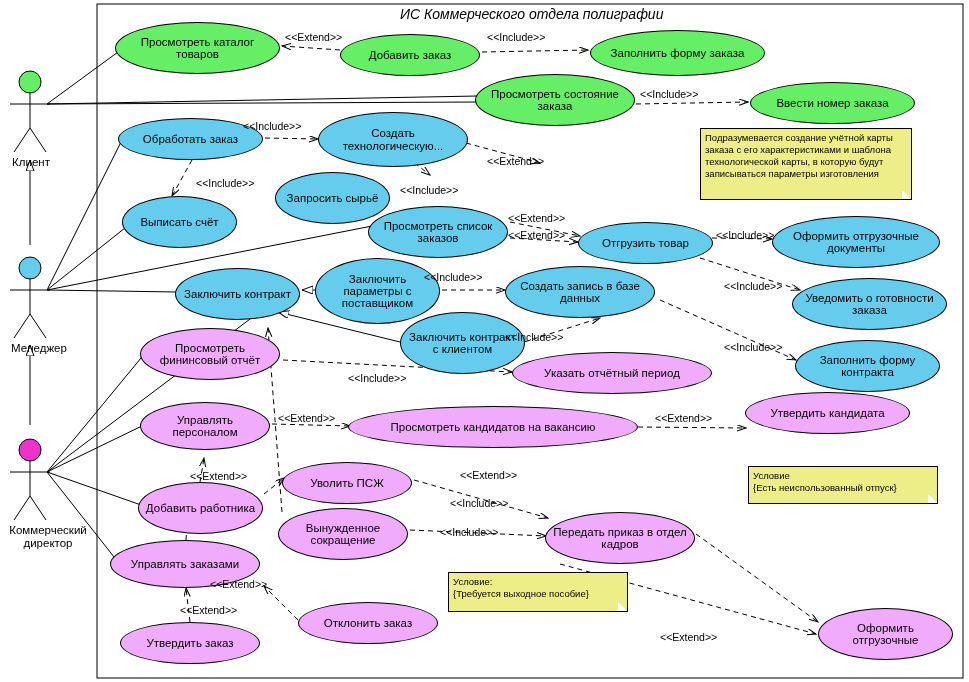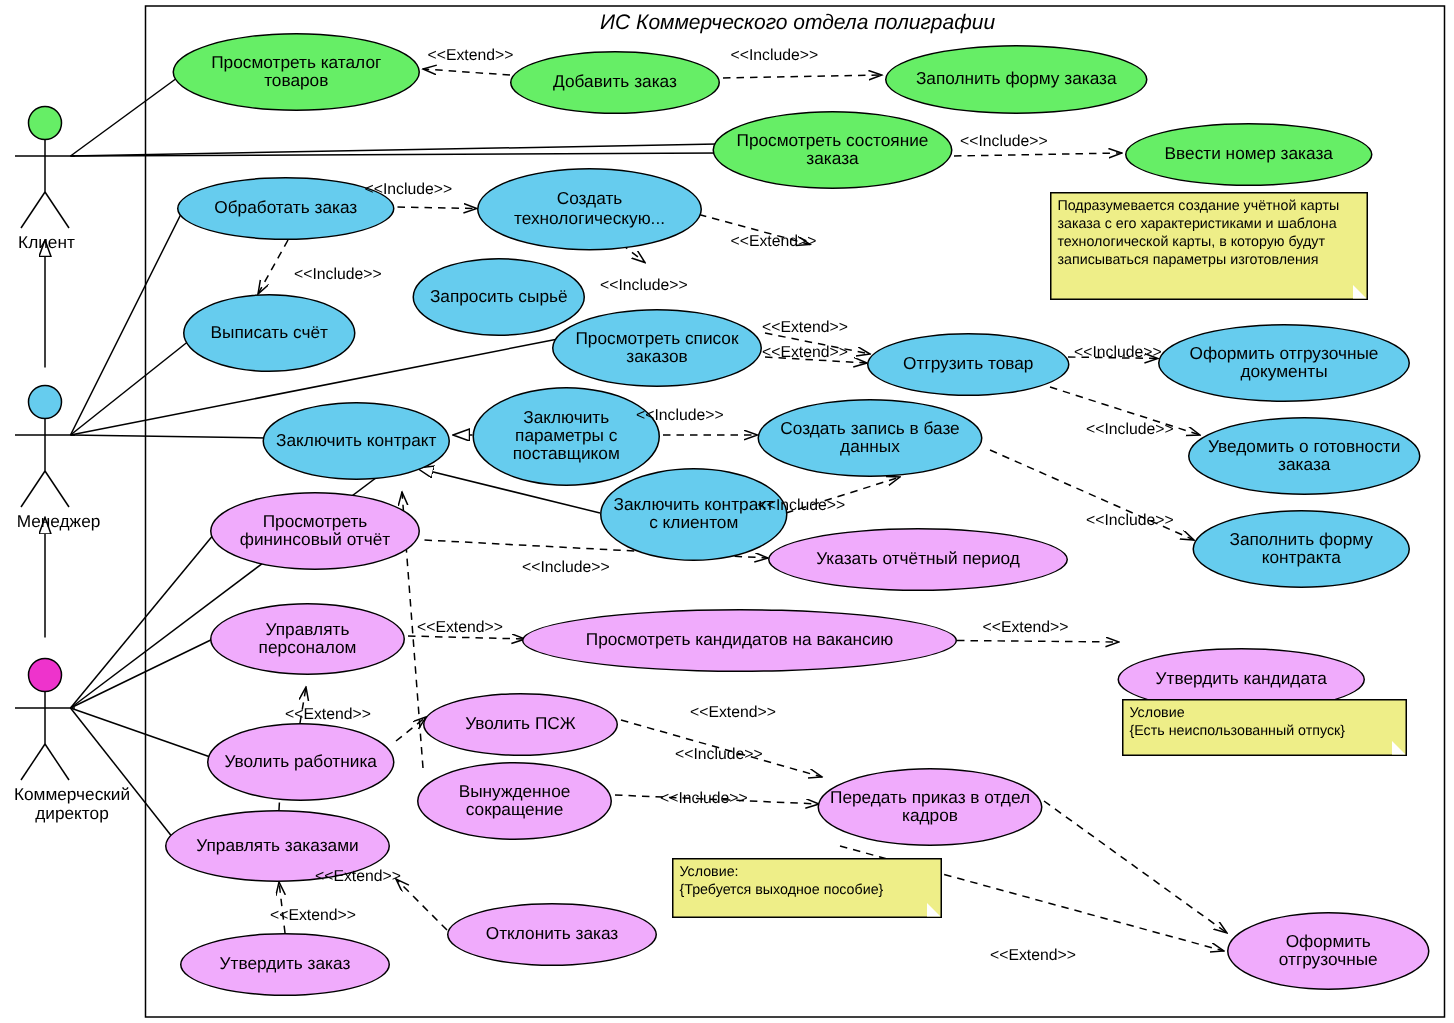--- a/index.html
+++ b/index.html
@@ -196,23 +196,23 @@
   <div class="node ellipse cyan" style="left:175px; top:268px; width:125px; height:52px;">Заключить контракт</div>
   <div class="node ellipse cyan" style="left:315px; top:258px; width:125px; height:66px;">Заключить параметры с поставщиком</div>
   <div class="node ellipse cyan" style="left:505px; top:266px; width:150px; height:52px;">Создать запись в базе данных</div>
   <div class="node ellipse cyan" style="left:400px; top:312px; width:125px; height:62px;">Заключить контракт с клиентом</div>
   <div class="node ellipse cyan" style="left:795px; top:340px; width:145px; height:52px;">Заполнить форму контракта</div>
 
   <div class="node ellipse magenta" style="left:140px; top:328px; width:140px; height:52px;">Просмотреть фининсовый отчёт</div>
   <div class="node ellipse magenta" style="left:512px; top:352px; width:200px; height:42px;">Указать отчётный период</div>
   <div class="node ellipse magenta" style="left:140px; top:402px; width:130px; height:48px;">Управлять персоналом</div>
   <div class="node ellipse magenta" style="left:348px; top:406px; width:290px; height:42px;">Просмотреть кандидатов на вакансию</div>
-  <div class="node ellipse magenta" style="left:745px; top:432px; width:165px; height:42px;text-align:center;">Утвердить кандидата</div>
+  <div class="node ellipse magenta" style="left:745px; top:392px; width:165px; height:42px;text-align:center;">Утвердить кандидата</div>
   <div class="node ellipse magenta" style="left:282px; top:462px; width:130px; height:42px;">Уволить ПСЖ</div>
-  <div class="node ellipse magenta" style="left:138px; top:482px; width:125px; height:52px;">Уволить работника</div>
+  <div class="node ellipse magenta" style="left:138px; top:482px; width:125px; height:52px;">Добавить работника</div>
   <div class="node ellipse magenta" style="left:278px; top:508px; width:130px; height:52px;">Вынужденное сокращение</div>
   <div class="node ellipse magenta" style="left:545px; top:512px; width:150px; height:52px;">Передать приказ в отдел кадров</div>
   <div class="node ellipse magenta" style="left:110px; top:540px; width:150px; height:48px;">Управлять заказами</div>
   <div class="node ellipse magenta" style="left:298px; top:602px; width:140px; height:42px;">Отклонить заказ</div>
   <div class="node ellipse magenta" style="left:120px; top:622px; width:140px; height:42px;">Утвердить заказ</div>
   <div class="node ellipse magenta" style="left:818px; top:608px; width:135px; height:52px;">Оформить отгрузочные</div>
 
   <div class="node note" style="left:700px; top:128px; width:212px; height:72px;">Подразумевается создание учётной карты заказа с его характеристиками и шаблона технологической карты, в которую будут записываться параметры изготовления</div>
   <div class="node note" style="left:748px; top:466px; width:190px; height:38px;">Условие
 {Есть неиспользованный отпуск}</div>

